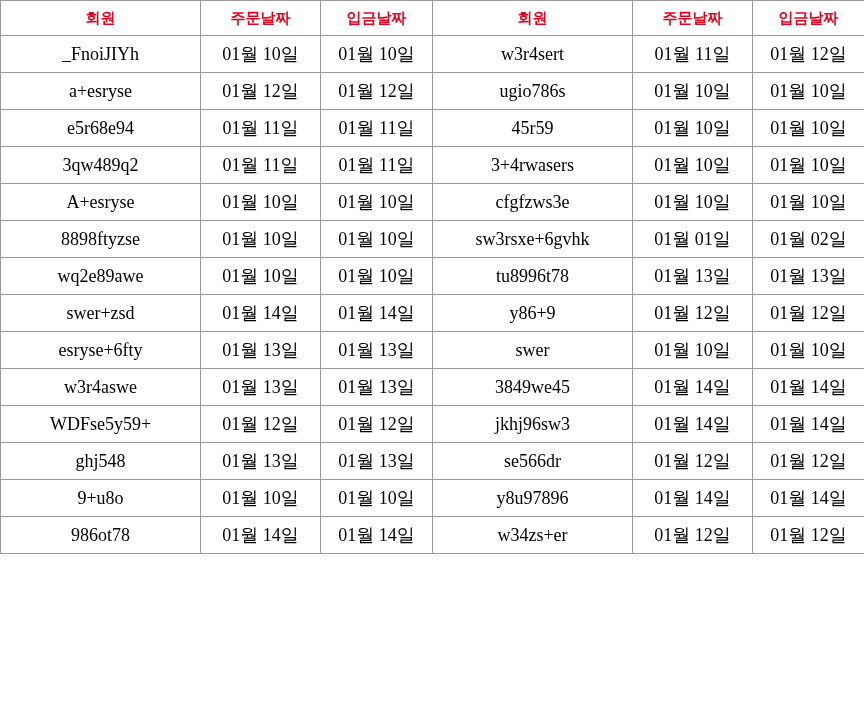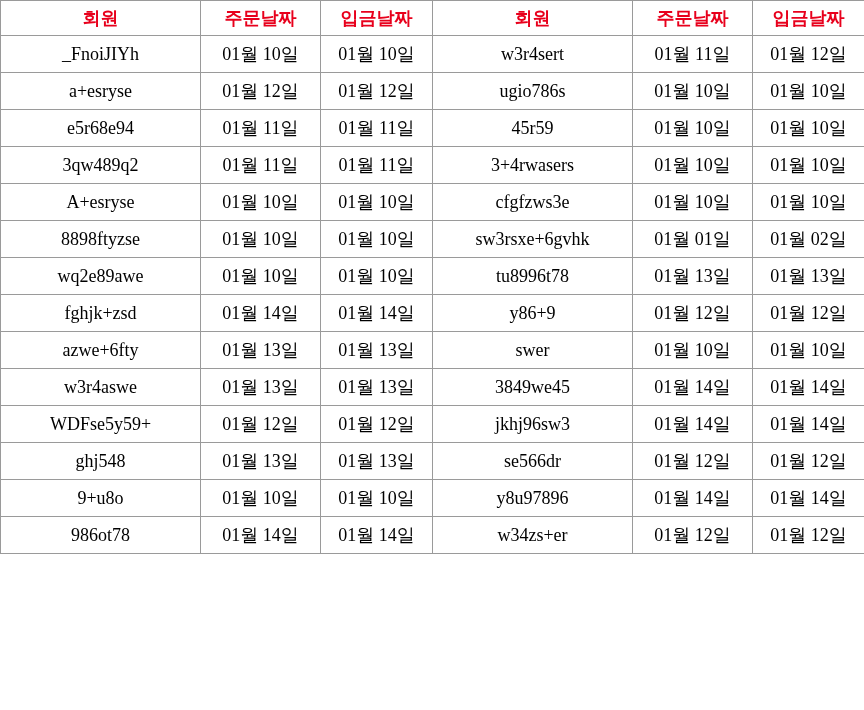--- a/index.html
+++ b/index.html
@@ -30,21 +30,21 @@
     line-height: 1;
     height: 36px;
     padding: 0 2px;
     white-space: nowrap;
     overflow: hidden;
     color: #000000;
   }
   #member-table thead th {
     color: #e8001c;
     font-weight: bold;
-    font-size: 18px;
+    font-size: 15px;
     height: 34px;
   }
   #member-table tbody td {
     font-weight: normal;
   }
   
   #member-table tr > :first-child { border-left: 1px solid #9a9a9a; }
   #member-table tr > :last-child  { border-right: 1px solid #9a9a9a; }
 </style>
 </head>
@@ -120,29 +120,29 @@
       </tr>
       <tr>
         <td>wq2e89awe</td>
         <td>01월 10일</td>
         <td>01월 10일</td>
         <td>tu8996t78</td>
         <td>01월 13일</td>
         <td>01월 13일</td>
       </tr>
       <tr>
-        <td>fghjk+zsd</td>
+        <td>swer+zsd</td>
         <td>01월 14일</td>
         <td>01월 14일</td>
         <td>y86+9</td>
         <td>01월 12일</td>
         <td>01월 12일</td>
       </tr>
       <tr>
-        <td>azwe+6fty</td>
+        <td>esryse+6fty</td>
         <td>01월 13일</td>
         <td>01월 13일</td>
         <td>swer</td>
         <td>01월 10일</td>
         <td>01월 10일</td>
       </tr>
       <tr>
         <td>w3r4aswe</td>
         <td>01월 13일</td>
         <td>01월 13일</td>

